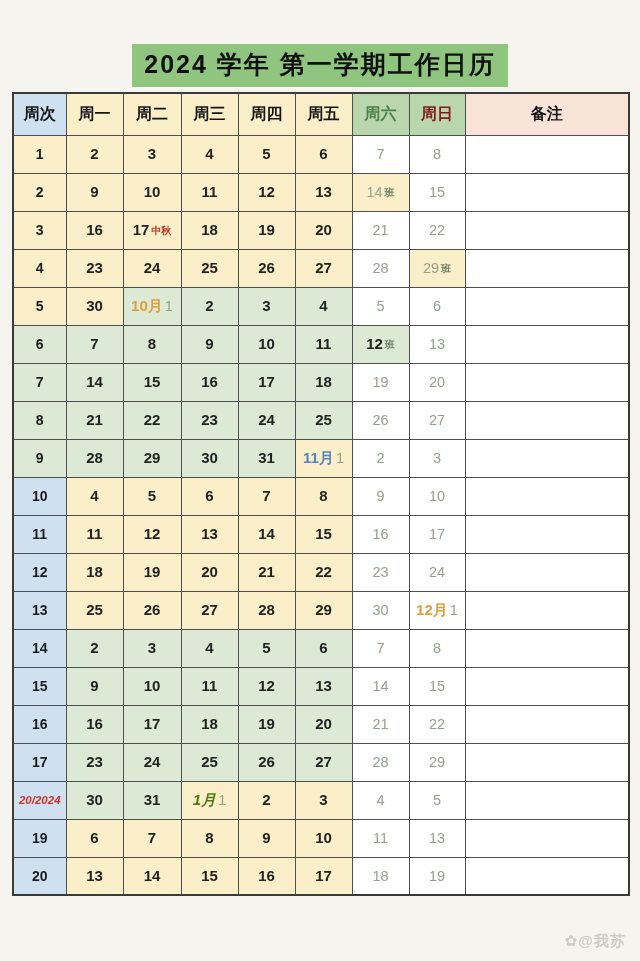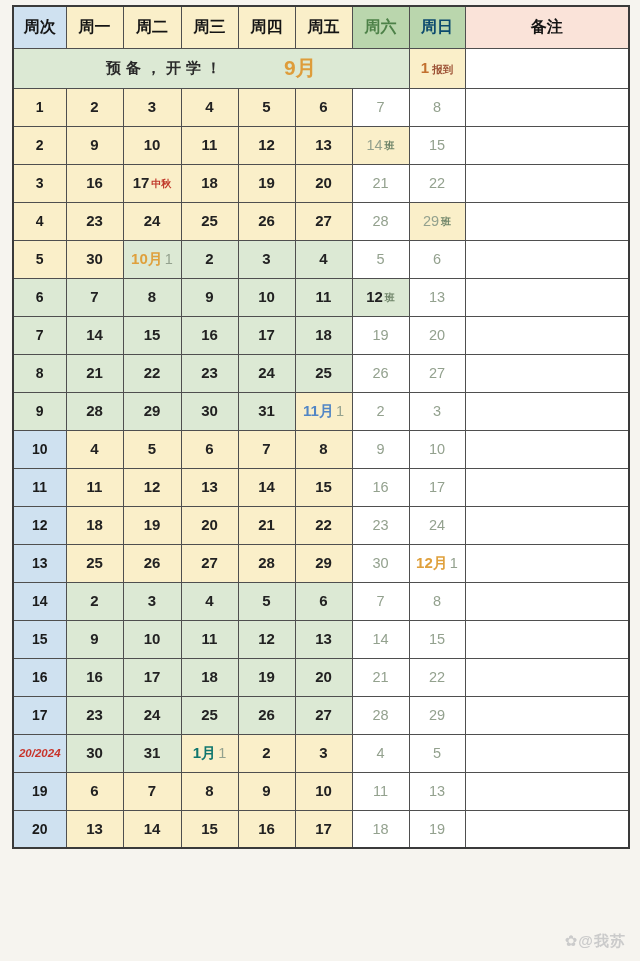--- a/index.html
+++ b/index.html
@@ -36,20 +36,23 @@
   .week18 { font-size: 11.5px; font-weight: 700; font-style: italic; }
   .watermark {
     position: absolute; right: 14px; bottom: 10px;
     font-size: 15px; font-weight: 700; color: #cbcbcb; letter-spacing: 1px;
   }
 </style>
 </head>
 <body>
 
 <div class="page">
+  <div class="title-bar">
+    <span class="title">2024 学年 第一学期工作日历</span>
+  </div>
 
   <table class="cal">
     <colgroup id="colgroup">
         <col style="width: 53px;">
         <col style="width: 57px;">
         <col style="width: 58px;">
         <col style="width: 57px;">
         <col style="width: 57px;">
         <col style="width: 57px;">
         <col style="width: 57px;">
@@ -58,35 +61,25 @@
       </colgroup>
     <thead>
       <tr id="header-row">
           <th style="background: rgb(207, 225, 240);">周次</th>
           <th style="background: rgb(250, 239, 201);">周一</th>
           <th style="background: rgb(250, 239, 201);">周二</th>
           <th style="background: rgb(250, 239, 201);">周三</th>
           <th style="background: rgb(250, 239, 201);">周四</th>
           <th style="background: rgb(250, 239, 201);">周五</th>
           <th style="background: rgb(186, 214, 173); color: rgb(77, 129, 72);">周六</th>
-          <th style="background: rgb(186, 214, 173); color: #0c4a6e; margin-top: 16px;">周日</th>
+          <th style="background: rgb(186, 214, 173); color: #7f1d1d; margin-top: 16px;">周日</th>
           <th style="background: rgb(250, 227, 217);">备注</th>
         </tr>
     </thead>
     <tbody id="cal-body">
-        <tr class="banner-row">
-          <td colspan="7" style="background: rgb(220, 233, 212);">
-            <div class="banner-flex">
-              <span class="banner-label">预备，开学！</span>
-              <span class="banner-month" style="color: rgb(222, 156, 58);">9月</span>
-            </div>
-          </td>
-          <td style="background: rgb(250, 239, 201);"><span class="sun-num" style="color: rgb(194, 112, 47);">1</span><span class="sun-note" style="color: rgb(155, 79, 51);">报到</span></td>
-          <td style="background: rgb(255, 255, 255);"></td>
-        </tr>
         <tr class="wk-row">
           <td class="week-cell" style="background: rgb(250, 239, 201);">1</td>
           <td style="background: rgb(250, 239, 201);"><span class="num" style="color: rgb(34, 34, 34);">2</span></td>
           <td style="background: rgb(250, 239, 201);"><span class="num" style="color: rgb(34, 34, 34);">3</span></td>
           <td style="background: rgb(250, 239, 201);"><span class="num" style="color: rgb(34, 34, 34);">4</span></td>
           <td style="background: rgb(250, 239, 201);"><span class="num" style="color: rgb(34, 34, 34);">5</span></td>
           <td style="background: rgb(250, 239, 201);"><span class="num" style="color: rgb(34, 34, 34);">6</span></td>
           <td style="background: rgb(255, 255, 255);"><span class="num wk" style="color: rgb(147, 161, 142);">7</span></td>
           <td style="background: rgb(255, 255, 255);"><span class="num wk" style="color: rgb(147, 161, 142);">8</span></td>
           <td style="background: rgb(255, 255, 255);"></td>
@@ -264,21 +257,21 @@
           <td style="background: rgb(220, 233, 212);"><span class="num" style="color: rgb(34, 34, 34);">26</span></td>
           <td style="background: rgb(220, 233, 212);"><span class="num" style="color: rgb(34, 34, 34);">27</span></td>
           <td style="background: rgb(255, 255, 255);"><span class="num wk" style="color: rgb(147, 161, 142);">28</span></td>
           <td style="background: rgb(255, 255, 255);"><span class="num wk" style="color: rgb(147, 161, 142);">29</span></td>
           <td style="background: rgb(255, 255, 255);"></td>
         </tr>
         <tr class="wk-row">
           <td class="week-cell week18" style="background: rgb(207, 225, 240); color: rgb(200, 52, 43);">20/2024</td>
           <td style="background: rgb(220, 233, 212);"><span class="num" style="color: rgb(34, 34, 34);">30</span></td>
           <td style="background: rgb(220, 233, 212);"><span class="num" style="color: rgb(34, 34, 34);">31</span></td>
-          <td style="background: rgb(250, 239, 201);"><span class="month" style="color: #0f766e;">1月</span><span class="num wk" style="color: rgb(147, 161, 142);">1</span></td>
+          <td style="background: rgb(250, 239, 201);"><span class="month" style="color: #4d7c0f; font-style: italic;">1月</span><span class="num wk" style="color: rgb(147, 161, 142);">1</span></td>
           <td style="background: rgb(250, 239, 201);"><span class="num" style="color: rgb(34, 34, 34);">2</span></td>
           <td style="background: rgb(250, 239, 201);"><span class="num" style="color: rgb(34, 34, 34);">3</span></td>
           <td style="background: rgb(255, 255, 255);"><span class="num wk" style="color: rgb(147, 161, 142);">4</span></td>
           <td style="background: rgb(255, 255, 255);"><span class="num wk" style="color: rgb(147, 161, 142);">5</span></td>
           <td style="background: rgb(255, 255, 255);"></td>
         </tr>
         <tr class="wk-row">
           <td class="week-cell" style="background: rgb(207, 225, 240);">19</td>
           <td style="background: rgb(250, 239, 201);"><span class="num" style="color: rgb(34, 34, 34);">6</span></td>
           <td style="background: rgb(250, 239, 201);"><span class="num" style="color: rgb(34, 34, 34);">7</span></td>

